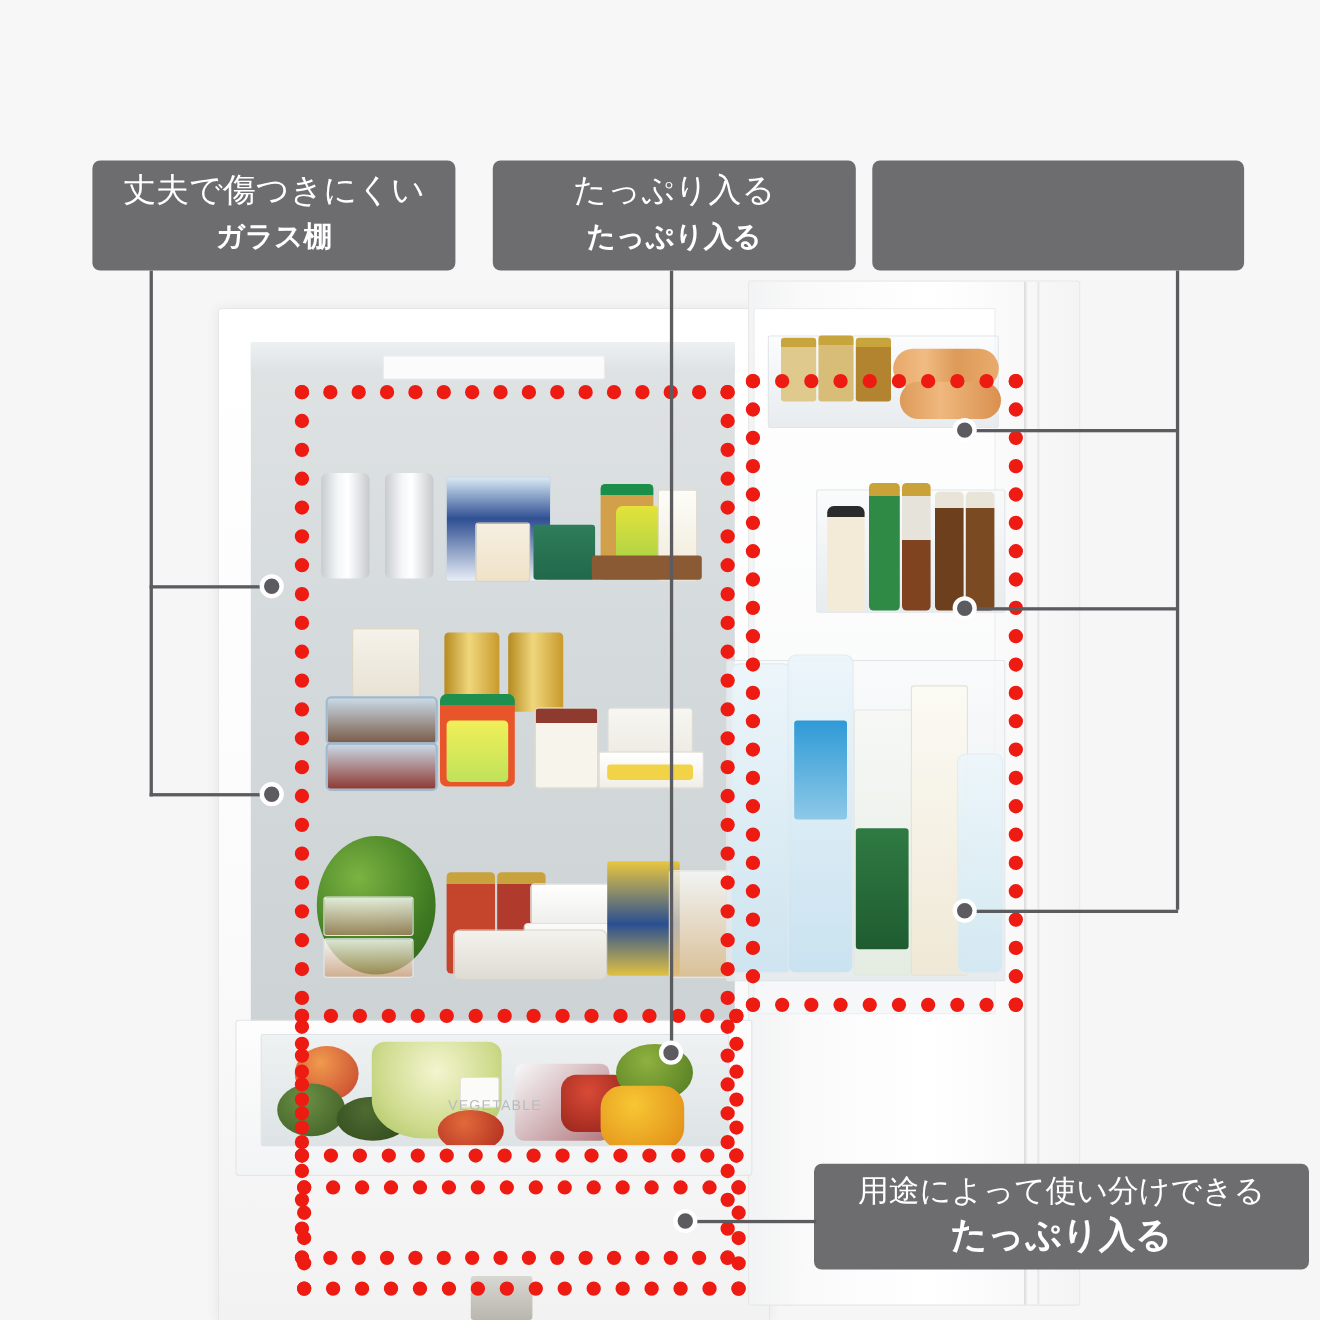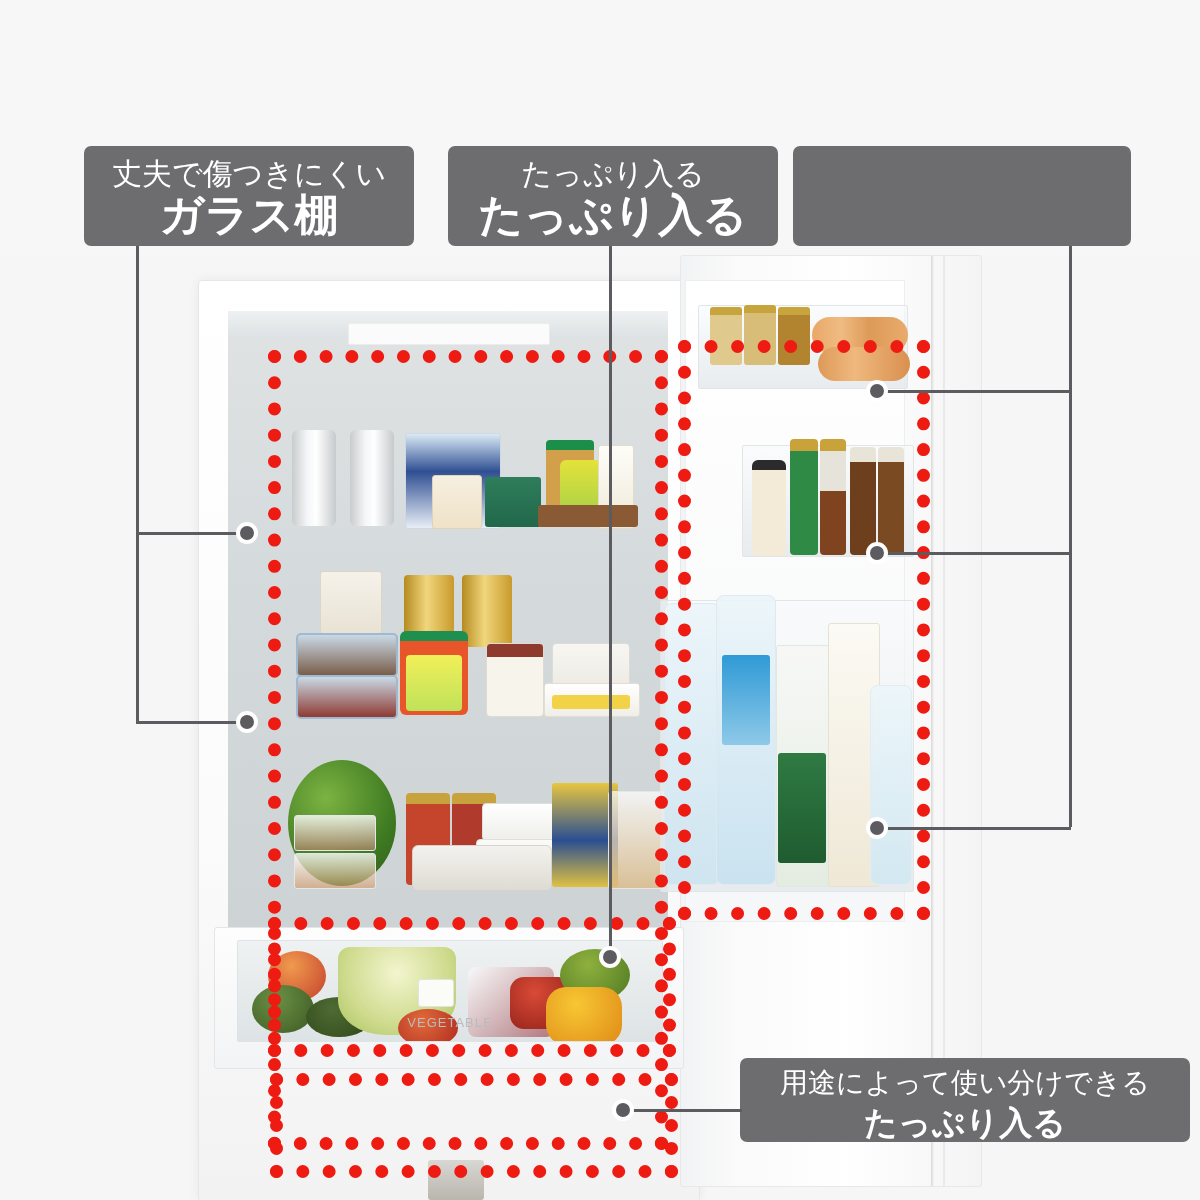--- a/index.html
+++ b/index.html
@@ -41,30 +41,30 @@
     box-sizing: border-box;
     padding: 8px 14px 10px 14px;
   }
   .callout .l1 {
     font-size: 30px;
     line-height: 40px;
     font-weight: normal;
     white-space: nowrap;
   }
   .callout .l2 {
-    font-size: 44px;
+    font-size: 26px;
     line-height: 42px;
     font-weight: bold;
     white-space: nowrap;
   }
 
   #callout-glass-shelf { left: 84px;  top: 146px; width: 330px; height: 100px; }
   #callout-veg-case    { left: 448px; top: 146px; width: 330px; height: 100px; }
   #callout-door-pocket { left: 793px; top: 146px; width: 338px; height: 100px; }
-  #callout-free-case   { left: 740px; top: 1058px; width: 450px; height: 84px;
+  #callout-free-case   { left: 740px; top: 1058px; width: 450px; height: 96px;
                          padding: 6px 12px 8px 12px; }
   #callout-free-case .l1 { font-size: 28px; line-height: 38px; }
   #callout-free-case .l2 { font-size: 33px; line-height: 42px; }
 
   
   .conn {
     position: absolute;
     background: #5c5c60;
   }
   .conn-v { width: 3px; }
@@ -131,21 +131,21 @@
   .veg-drawer-glass {
     position: absolute;
     left: 22px; top: 12px;
     width: 424px; height: 100px;
     background: linear-gradient(180deg,rgba(236,240,241,.85),rgba(219,225,227,.9));
     border: 1px solid #dfe3e5;
     border-radius: 2px;
     overflow: hidden;
   }
   .veg-label {
-    position:absolute; left:50%; top:74px; transform:translateX(-50%);
+    position:absolute; left:50%; top:56px; transform:translateX(-50%);
     font-size: 13px; color:#b9bcbe; letter-spacing:1px; white-space:nowrap;
   }
 
   
   .free-case {
     position: absolute;
     left: 214px; top: 820px;
     width: 468px; height: 92px;
     background: linear-gradient(180deg,#fbfbfb,#f1f1f1);
     border: 1px solid #e1e1e1;

